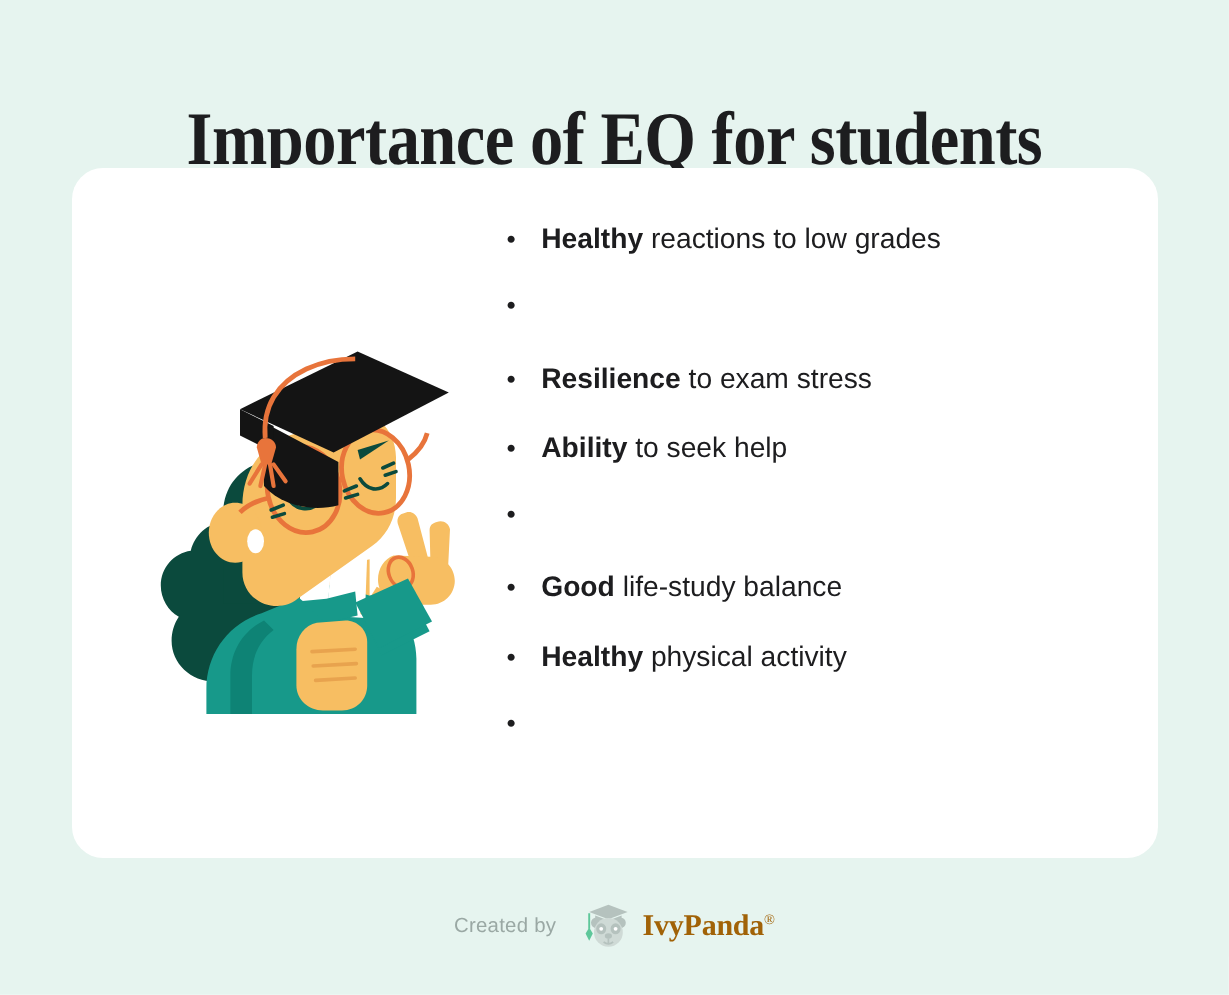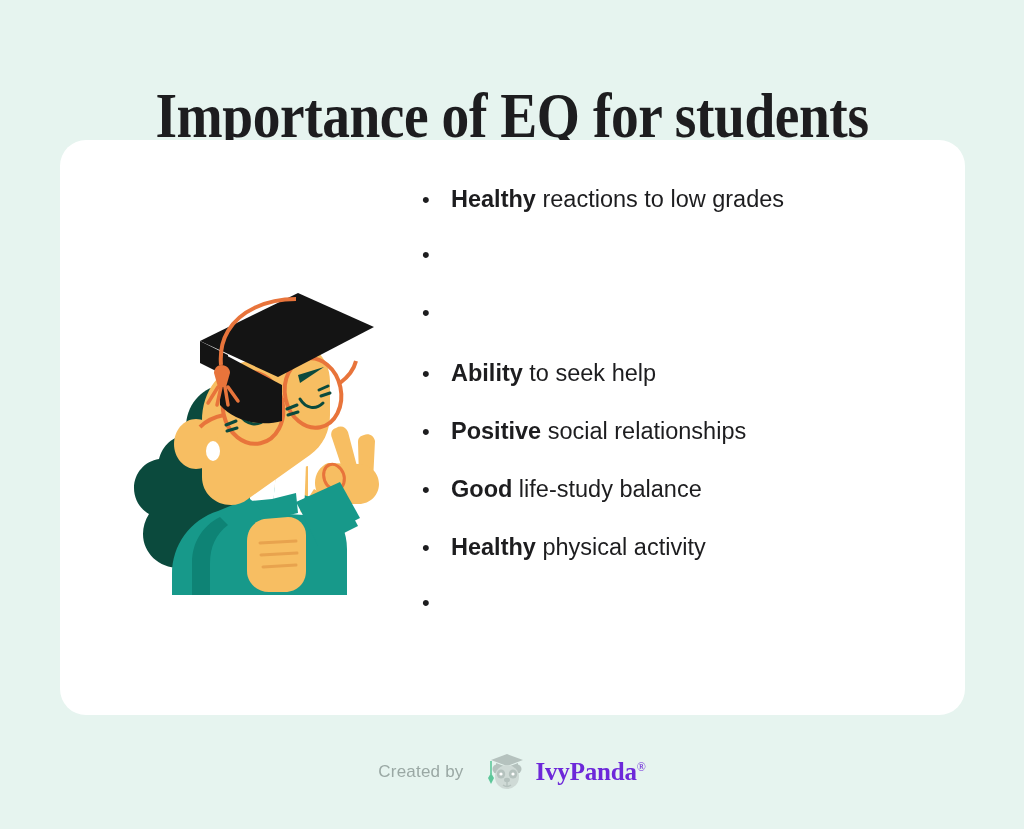--- a/index.html
+++ b/index.html
@@ -113,21 +113,21 @@
   .footer-logo {
     display: flex;
     align-items: center;
     gap: 7px;
   }
   .footer-mark { width: 44px; height: 40px; display: block; }
   .footer-brand {
     font-family: "Liberation Serif", "DejaVu Serif", serif;
     font-weight: bold;
     font-size: 25px;
-    color: #6d28d9;
+    color: #a16207;
     letter-spacing: -0.2px;
     text-align: center;
   }
   .footer-brand .reg {
     font-size: 12px;
     vertical-align: super;
     font-weight: normal;
   }
 </style>
 </head>
@@ -228,28 +228,28 @@
     <ul class="bullet-list" style="list-style:none;margin:0;padding:0;">
       <li class="bullet-row">
         <span class="bullet-dot">•</span>
         <span class="bullet-text"><b class="lead">Healthy</b><span> reactions to low grades</span></span>
       </li>
       <li class="bullet-row">
         <span class="bullet-dot">•</span>
       </li>
       <li class="bullet-row">
         <span class="bullet-dot">•</span>
+        <span class="bullet-text"><b class="lead">Resilience</b><span> to exam stress</span></span>
       </li>
       <li class="bullet-row">
         <span class="bullet-dot">•</span>
         <span class="bullet-text"><b class="lead">Ability</b><span> to seek help</span></span>
       </li>
       <li class="bullet-row">
         <span class="bullet-dot">•</span>
-        <span class="bullet-text"><b class="lead">Positive</b><span> social relationships</span></span>
       </li>
       <li class="bullet-row">
         <span class="bullet-dot">•</span>
         <span class="bullet-text"><b class="lead">Good</b><span> life-study balance</span></span>
       </li>
       <li class="bullet-row">
         <span class="bullet-dot">•</span>
         <span class="bullet-text"><b class="lead">Healthy</b><span> physical activity</span></span>
       </li>
       <li class="bullet-row">

